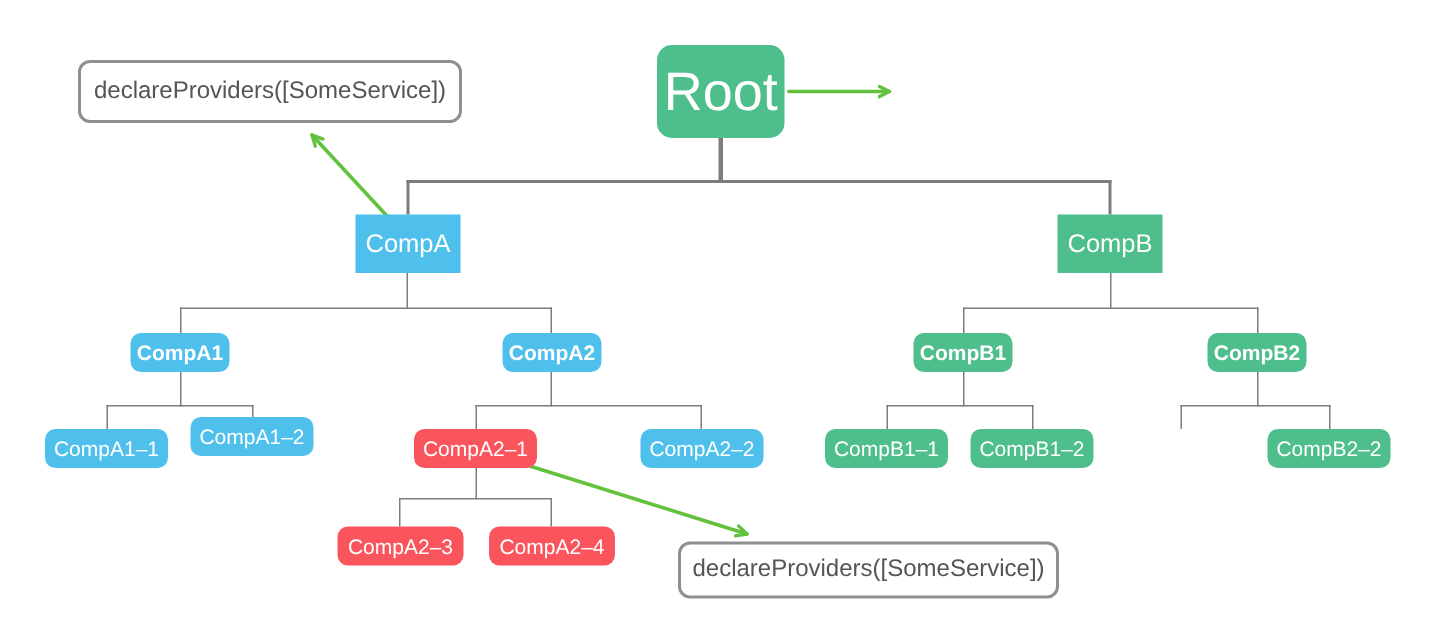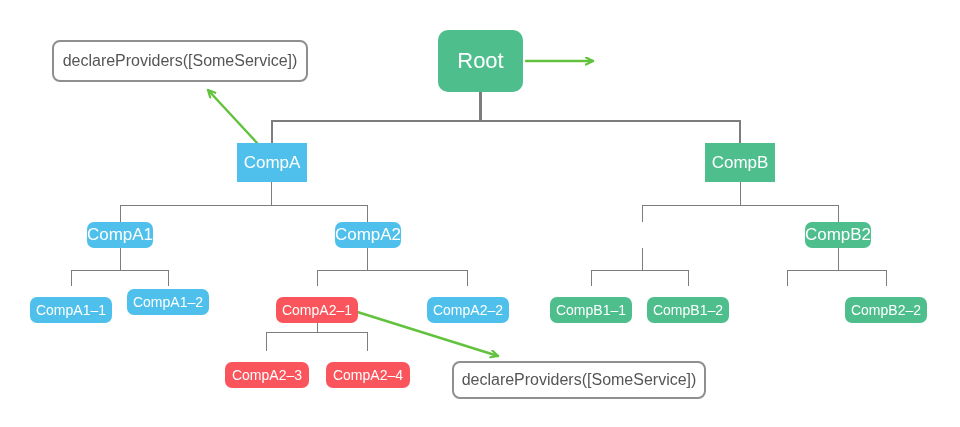--- a/index.html
+++ b/index.html
@@ -11,24 +11,24 @@
   
   .cn{position:absolute;background:var(--connector-gray,#7d7d7d);}
   
   .node{
     position:absolute;display:flex;align-items:center;justify-content:center;
     color:var(--node-text,#ffffff);border-radius:7px;white-space:nowrap;
   }
   .node.green{background:var(--green-node,#4dbe8c);}
   .node.blue{background:var(--blue-node,#4fc0ec);}
   .node.red{background:var(--red-node,#fa555c);}
-  .node.root{font-size:22px;border-radius:10px;text-align:center;}
+  .node.root{font-size:36px;border-radius:10px;text-align:center;}
   .node.lvl2{font-size:17px;border-radius:0;}
-  .node.lvl3{font-size:17px;}
-  .node.lvl4{font-size:14px;margin-top:11px;}
+  .node.lvl3{font-size:14px;font-weight:bold;}
+  .node.lvl4{font-size:14px;}
   
   .annotation{
     position:absolute;display:flex;align-items:center;justify-content:center;
     background:#fff;border:2px solid var(--annotation-border,#8f8f8f);
     border-radius:8px;color:var(--annotation-text,#555555);
     font-size:16px;white-space:nowrap;box-sizing:border-box;
   }
   .annotation.cjk{font-size:16px;}
   
   .arrows{position:absolute;left:0;top:0;pointer-events:none;}
@@ -94,20 +94,21 @@
   <div class="annotation" style="left:52px;top:40px;width:256px;height:42px;">declareProviders([SomeService])</div>
   <div class="annotation" style="left:452px;top:361px;width:254px;height:38px;">declareProviders([SomeService])</div>
 
   <div class="node green root" style="left:438px;top:30px;width:85px;height:62px;">Root</div>
 
   <div class="node blue lvl2" style="left:237px;top:143px;width:70px;height:39px;">CompA</div>
   <div class="node green lvl2" style="left:705px;top:143px;width:70px;height:39px;">CompB</div>
 
   <div class="node blue lvl3" style="left:87px;top:222px;width:66px;height:26px;">CompA1</div>
   <div class="node blue lvl3" style="left:335px;top:222px;width:66px;height:26px;">CompA2</div>
+  <div class="node green lvl3" style="left:609px;top:222px;width:66px;height:26px;">CompB1</div>
   <div class="node green lvl3" style="left:805px;top:222px;width:66px;height:26px;">CompB2</div>
 
   <div class="node blue lvl4" style="left:30px;top:286px;width:82px;height:26px;">CompA1–1</div>
   <div class="node blue lvl4" style="left:127px;top:278px;width:82px;height:26px;">CompA1–2</div>
   <div class="node red lvl4" style="left:276px;top:286px;width:82px;height:26px;">CompA2–1</div>
   <div class="node blue lvl4" style="left:427px;top:286px;width:82px;height:26px;">CompA2–2</div>
 
   <div class="node red lvl4" style="left:225px;top:351px;width:84px;height:26px;">CompA2–3</div>
   <div class="node red lvl4" style="left:326px;top:351px;width:84px;height:26px;">CompA2–4</div>
 

